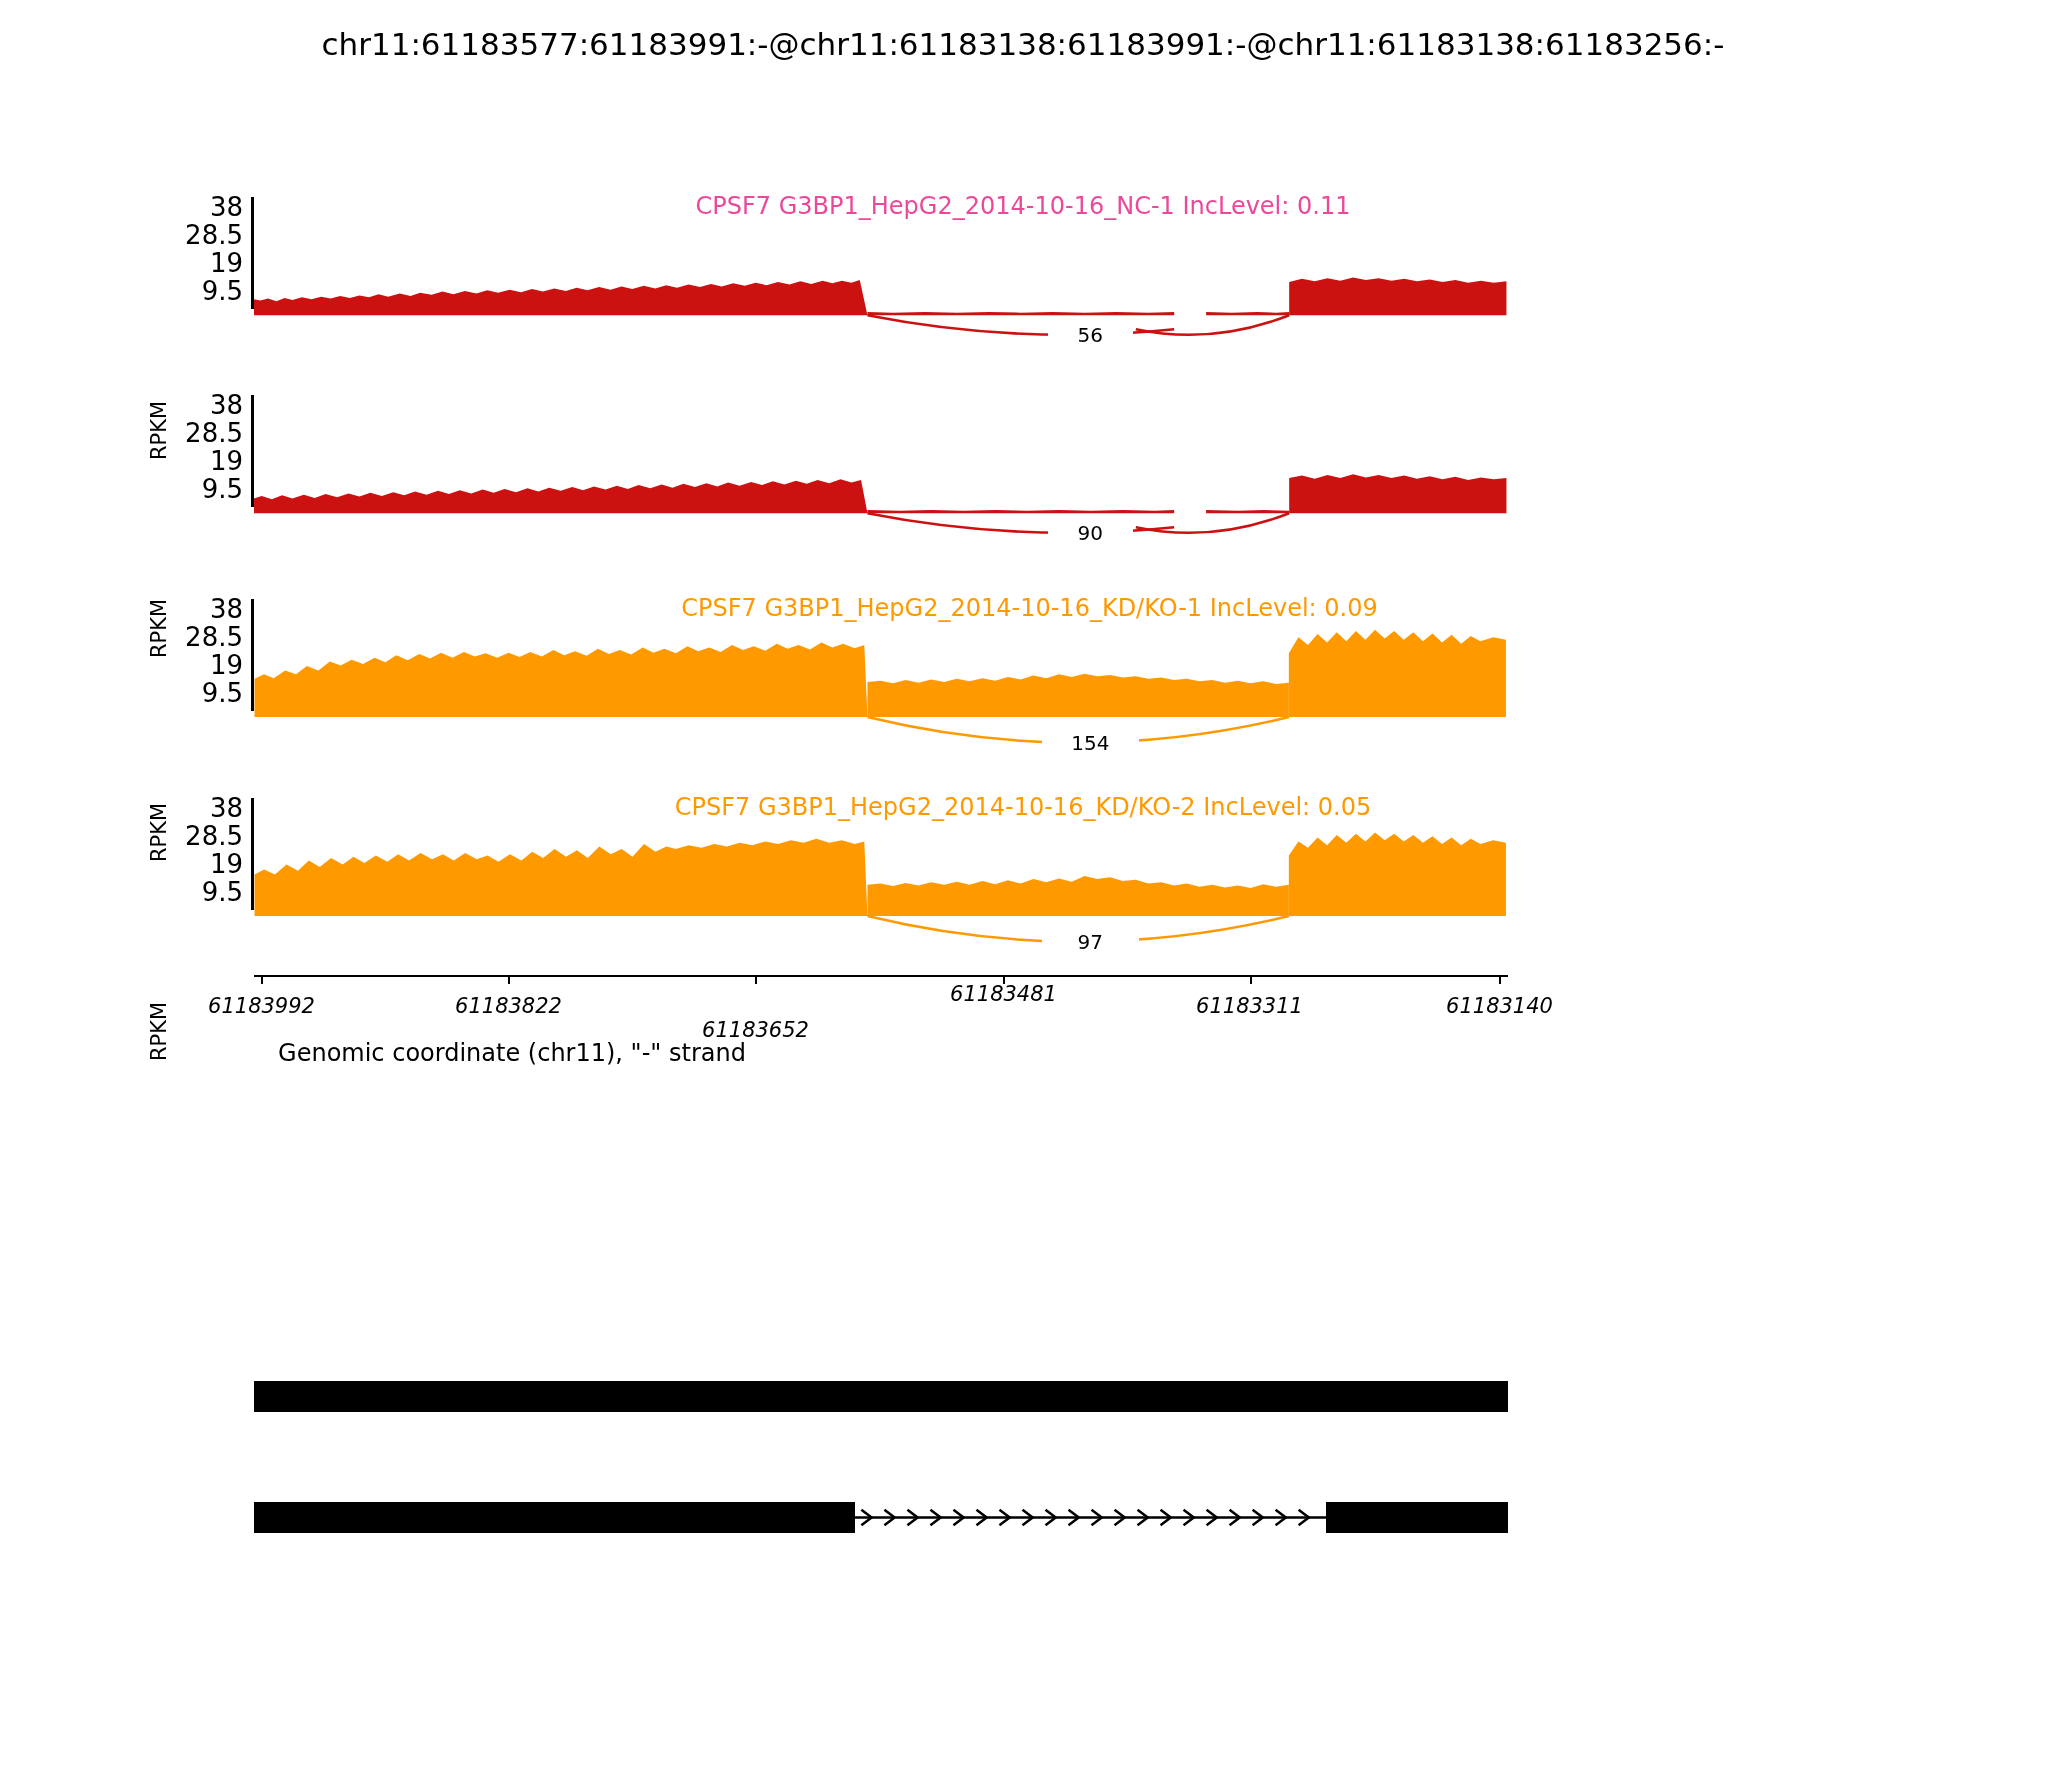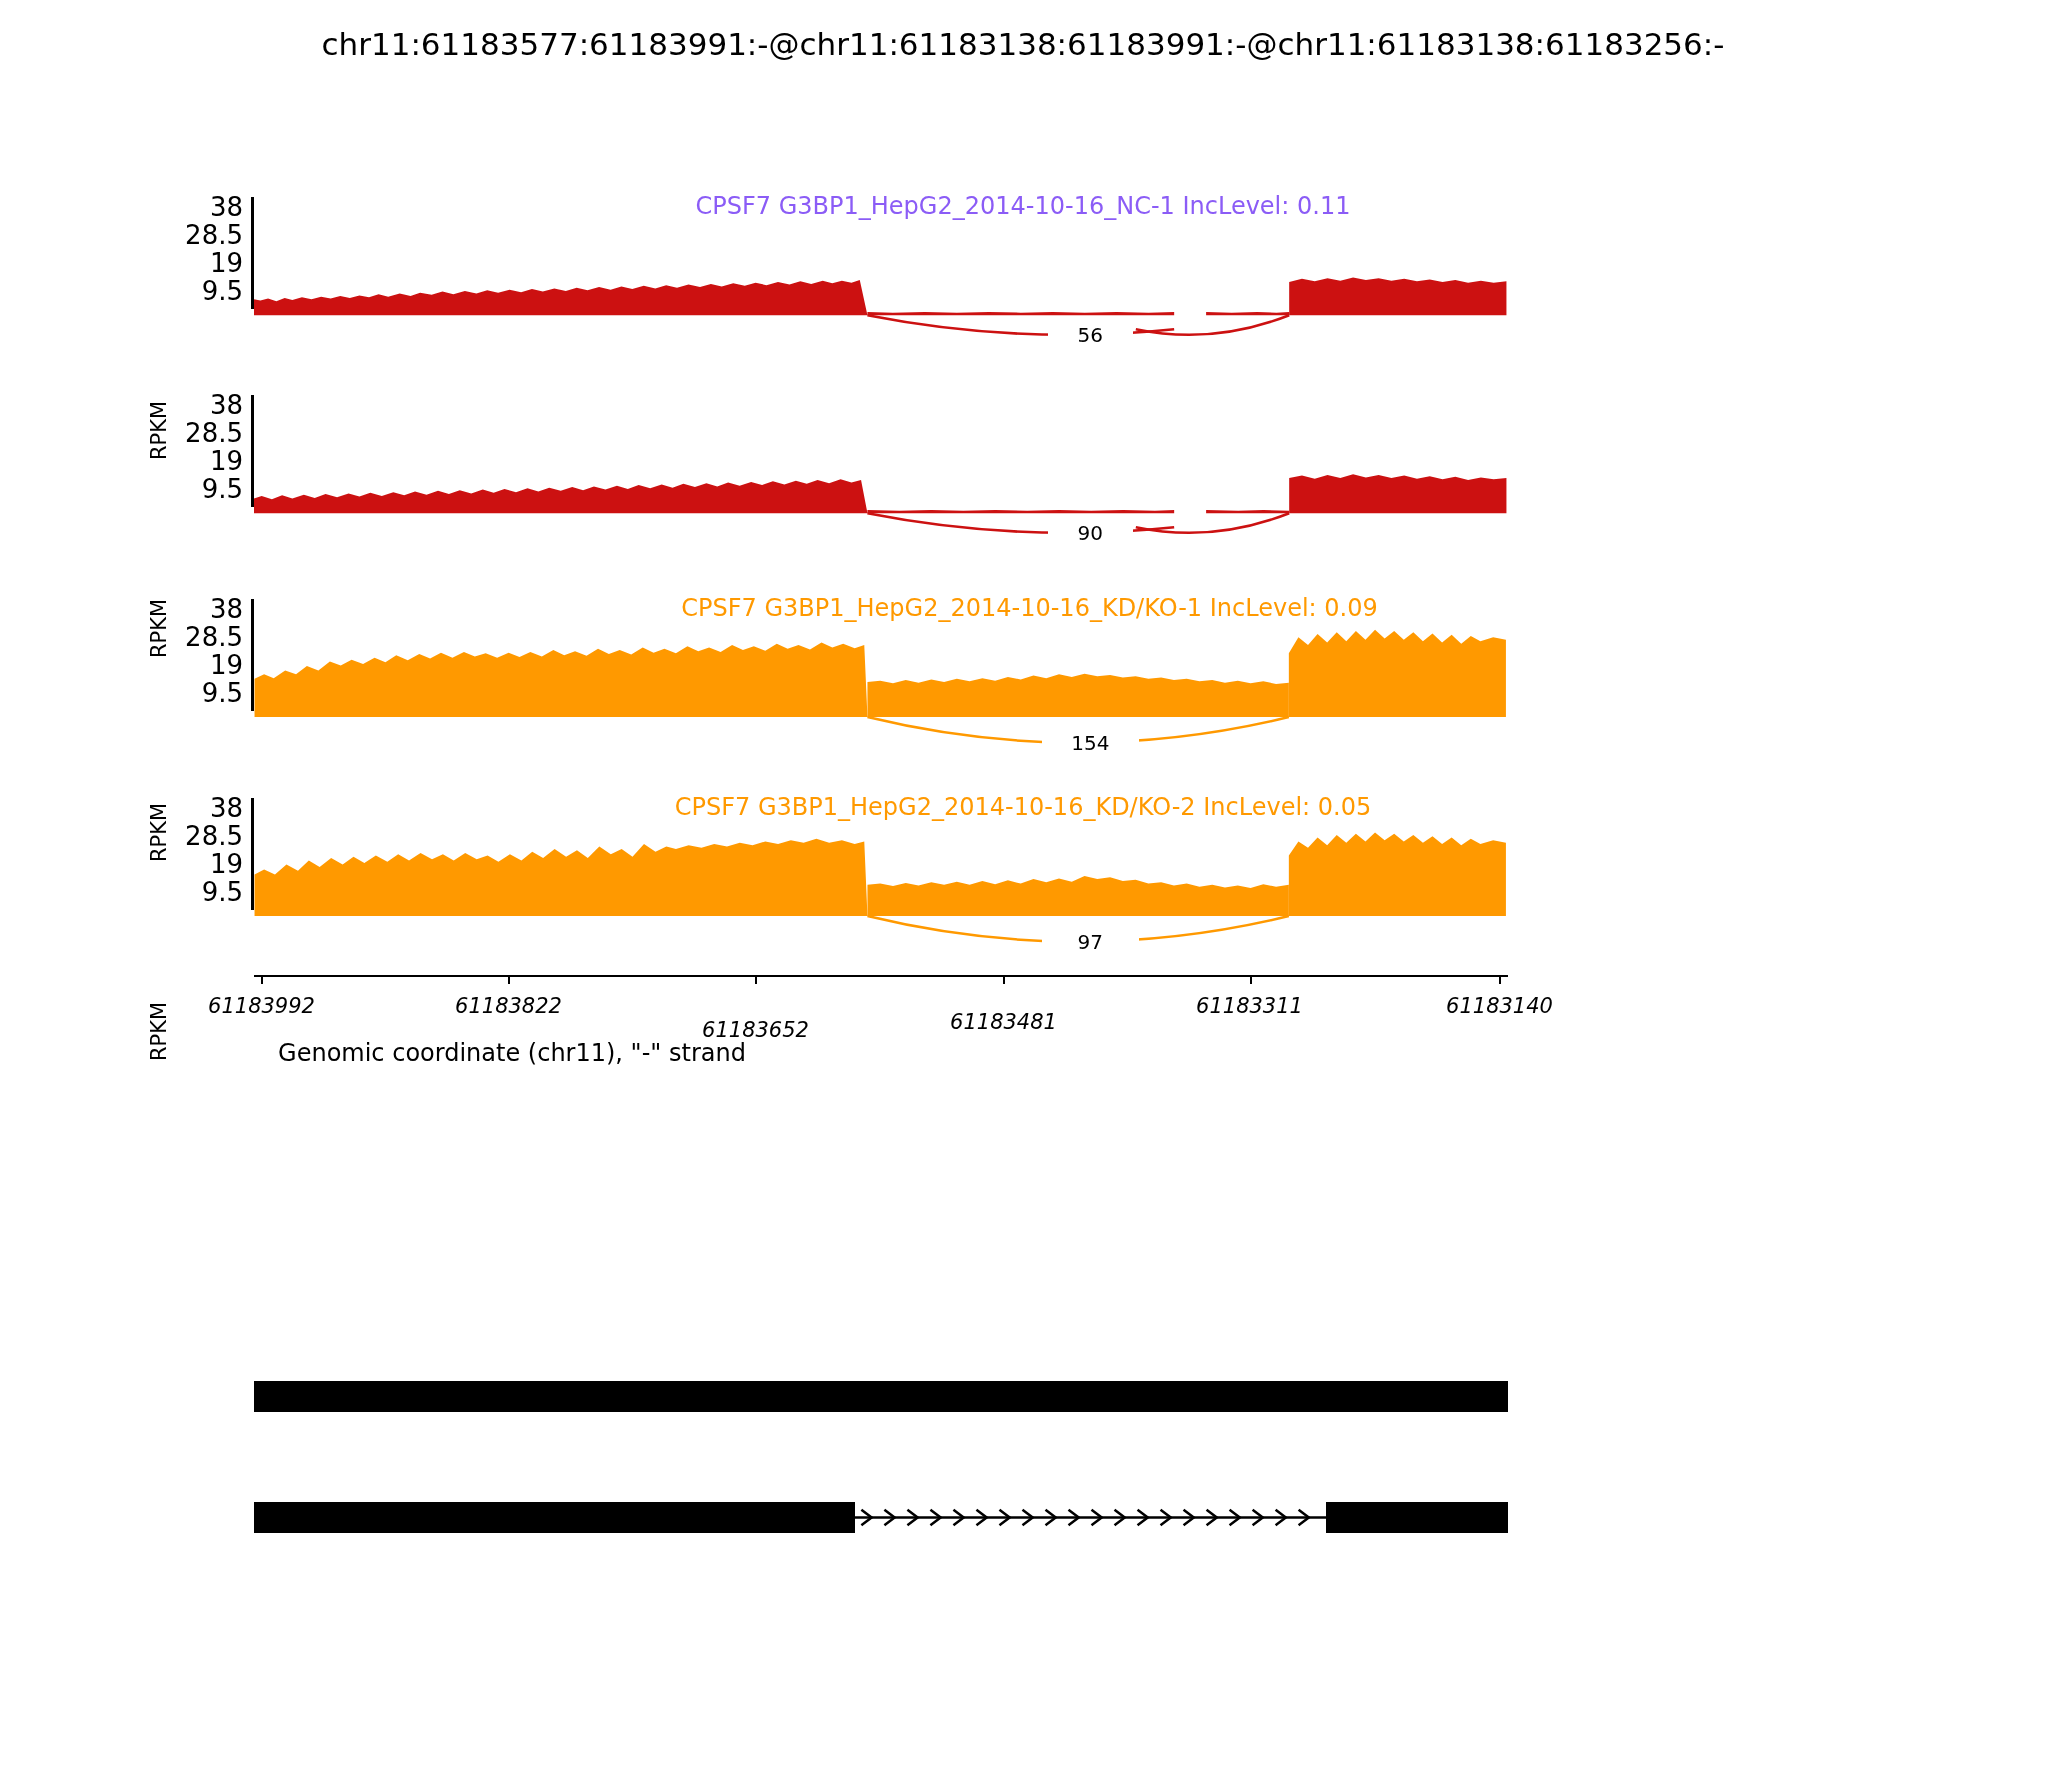--- a/index.html
+++ b/index.html
@@ -113,21 +113,21 @@
 
   <div class="title">chr11:61183577:61183991:-@chr11:61183138:61183991:-@chr11:61183138:61183256:-</div>
 
   <div class="panel" style="top:192px;height:160px;">
     <div class="ylabel" style="left:147px; top:268px;">RPKM</div>
     <div class="ytick" style="left:160px; top:0px; width:83px;">38</div>
     <div class="ytick" style="left:160px; top:28px; width:83px;">28.5</div>
     <div class="ytick" style="left:160px; top:56px; width:83px;">19</div>
     <div class="ytick" style="left:160px; top:84px; width:83px;">9.5</div>
     <div class="axis-line" style="left:251px; top:5.1px; width:2.6px; height:112px;"></div>
-    <div class="track-label" style="left:0; top:0px; width:2046px; color:#8b5cf6;">CPSF7 G3BP1_HepG2_2014-10-16_NC-1 IncLevel: 0.11</div>
+    <div class="track-label" style="left:0; top:0px; width:2046px; color:#ec4899;">CPSF7 G3BP1_HepG2_2014-10-16_NC-1 IncLevel: 0.11</div>
 
     <svg class="cov-svg" width="1278" height="147" style="left:254px; top:5.1px;" viewBox="0 0 2000 230">
       <path fill="#cc1111" stroke="none" d="M0,185 L0,160 L10,162 L22,159 L35,163 L48,158 L60,161 L75,157 L90,160 L105,156 L120,159 L135,155 L150,158 L165,154 L180,157 L195,152 L210,156 L228,151 L245,155 L260,150 L278,153 L295,148 L312,152 L330,147 L348,151 L365,146 L382,150 L400,145 L418,149 L435,144 L452,148 L470,143 L488,147 L505,142 L522,146 L540,141 L558,145 L575,140 L592,144 L610,139 L628,143 L645,138 L662,142 L680,137 L698,141 L715,136 L732,140 L750,135 L768,139 L785,134 L802,138 L820,133 L838,137 L855,132 L872,136 L890,131 L905,135 L920,131 L935,134 L948,130 L960,185 Z"></path>
       <path fill="#cc1111" stroke="none" d="M960,185 L960,180 L1000,181 L1050,180 L1100,181 L1150,180 L1200,181 L1250,180 L1300,181 L1350,180 L1400,181 L1440,180 L1440,185 Z"></path>
       <path fill="#cc1111" stroke="none" d="M1490,185 L1490,180 L1530,181 L1570,180 L1600,181 L1620,180 L1620,185 Z"></path>
       <path fill="#cc1111" stroke="none" d="M1620,185 L1620,133 L1640,128 L1660,132 L1680,127 L1700,131 L1720,126 L1740,130 L1760,127 L1780,131 L1800,128 L1820,132 L1840,129 L1860,133 L1880,130 L1900,134 L1920,131 L1940,134 L1960,132 L1960,185 Z"></path>
       <path fill="none" stroke="#cc1111" stroke-width="4" d="M960,185 Q1200,232 1440,207"></path>
       <path fill="none" stroke="#cc1111" stroke-width="4" d="M1380,207 Q1500,232 1620,185"></path>
     </svg>
     <div class="junc-count" style="left:1048px; top:131px; width:77px;">56</div>
@@ -193,21 +193,21 @@
     <div class="xtick-mark" style="left:261px; top:975px;"></div>
     <div class="xtick-mark" style="left:508px; top:975px;"></div>
     <div class="xtick-mark" style="left:755px; top:975px;"></div>
     <div class="xtick-mark" style="left:1003px; top:975px;"></div>
     <div class="xtick-mark" style="left:1250px; top:975px;"></div>
     <div class="xtick-mark" style="left:1499px; top:975px;"></div>
 
     <div class="xtick-label" style="left:159px; top:994px; width:205px;">61183992</div>
     <div class="xtick-label" style="left:406px; top:994px; width:205px;">61183822</div>
     <div class="xtick-label" style="left:653px; top:994px; width:205px;margin-top:24px;">61183652</div>
-    <div class="xtick-label" style="left:901px; top:1010px; width:205px;">61183481</div>
+    <div class="xtick-label" style="left:901px; top:982px; width:205px;">61183481</div>
     <div class="xtick-label" style="left:1147px; top:994px; width:205px;">61183311</div>
     <div class="xtick-label" style="left:1397px; top:994px; width:205px;">61183140</div>
 
     <div class="xaxis-title" style="left:-511px; top:1039px;">Genomic coordinate (chr11), "-" strand</div>
   </div>
 
   <div>
     <div class="exon-bar" style="left:254px; top:1381px; width:1254px; height:31px;"></div>
 
     <div class="exon-bar" style="left:254px; top:1502px; width:601px; height:31px;"></div>

